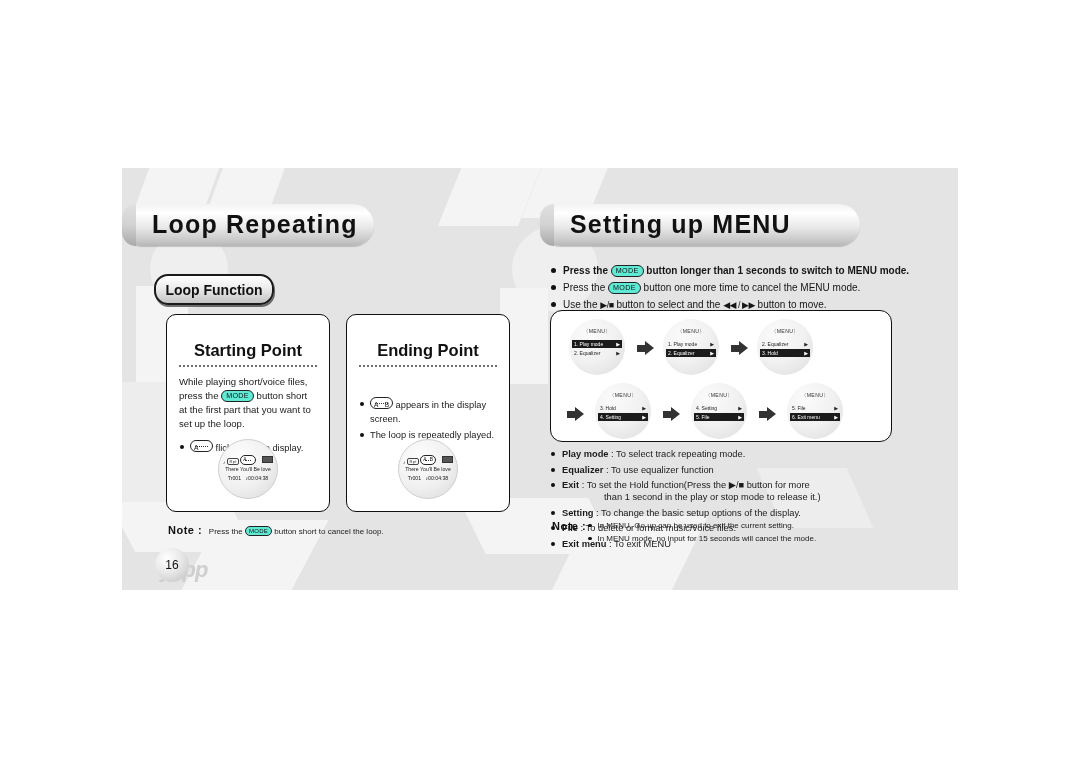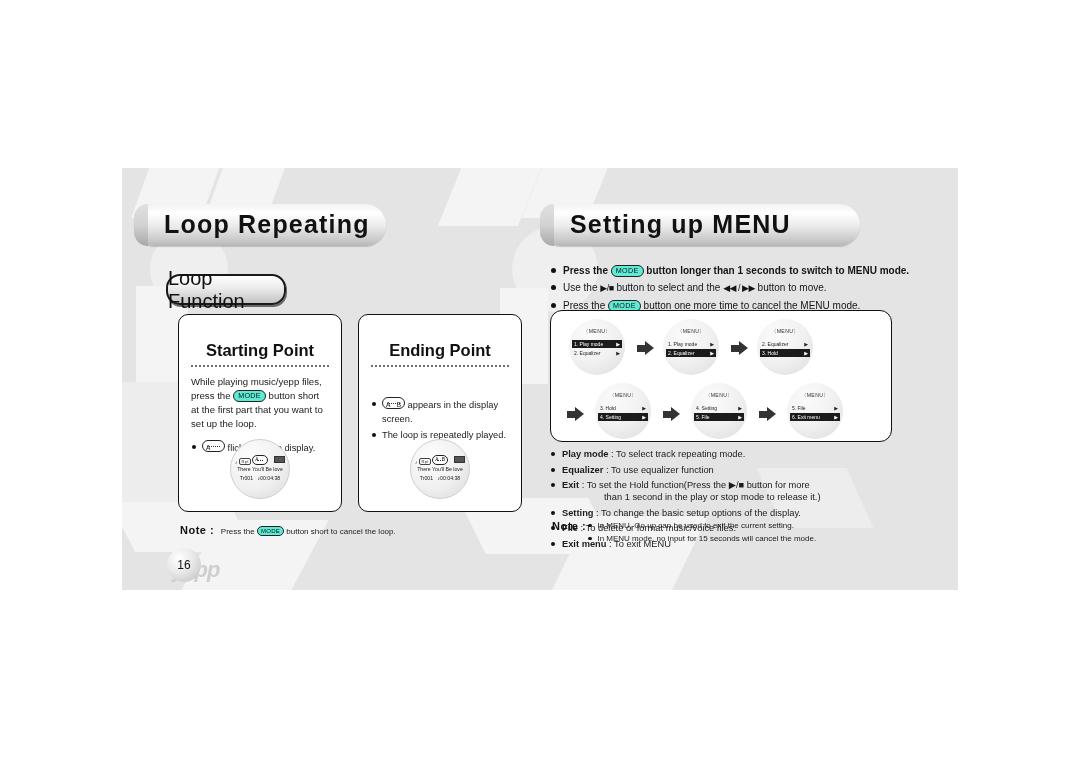--- a/index.html
+++ b/index.html
@@ -7,37 +7,37 @@
 
   
   #spread{position:absolute;left:122px;top:168px;width:836px;height:422px;background:#e4e4e4;overflow:hidden;}
 
   
   .wm{position:absolute;background:#f4f4f4;pointer-events:none;}
   .wm2{position:absolute;background:#ededed;pointer-events:none;}
   .wmc{position:absolute;border-radius:50%;background:#efefef;pointer-events:none;}
 
   .page{position:absolute;top:0;height:422px;}
-  #page-left{left:12px;width:418px;}
+  #page-left{left:0;width:418px;}
   #page-right{left:418px;width:418px;}
 
   
   .banner{position:absolute;height:42px;border-radius:21px;
      background:linear-gradient(to bottom,#f3f3f3 0%,#ffffff 22%,#e9e9e9 55%,#c9c9c9 86%,#b6b6b6 100%);
      box-shadow:0 1px 1px rgba(0,0,0,.18);}
   .banner .btxt{position:absolute;left:30px;top:6px;font-size:25px;font-weight:bold;letter-spacing:1.2px;color:#111;}
   .banner-cap{position:absolute;top:0;left:0;width:14px;height:42px;border-radius:21px 0 0 21px;
      background:linear-gradient(to bottom,#e0e0e0,#d2d2d2 50%,#a8a8a8);}
 
   
   #loop-func{position:absolute;left:32px;top:106px;width:116px;height:27px;border-radius:14px;
      background:linear-gradient(to bottom,#ffffff 0%,#ececec 45%,#c3c3c3 100%);
      border:2px solid #1a1a1a;box-shadow:1px 2px 0 rgba(0,0,0,.55);
      display:flex;align-items:center;justify-content:center;}
-  #loop-func span{font-size:20px;font-weight:normal;color:#111;}
+  #loop-func span{font-size:14px;font-weight:bold;color:#111;}
 
   
   .pbox{position:absolute;top:146px;width:162px;height:196px;background:#fff;border:1.6px solid #111;border-radius:10px;}
   #box-start{left:44px;}
   #box-end{left:224px;}
   .pbox h3{margin:0;padding:26px 0 5px;text-align:center;font-size:16.5px;font-weight:bold;color:#111;}
   .dots{margin:0 12px;border-top:2px dotted #6e6e6e;height:0;}
   .pbody{padding:8px 12px 0 12px;font-size:9.6px;line-height:14px;color:#1b1b1b;}
   .pbody p{margin:0 0 3px;}
   .blist{margin:9px 0 0;padding:0;list-style:none;font-size:9.3px;line-height:14px;color:#1b1b1b;}
@@ -141,21 +141,21 @@
 
     <div id="loop-func">
       <span>Loop Function</span>
     </div>
 
     <div class="pbox" id="box-start">
       <h3>Starting Point</h3>
       <div class="dots"></div>
       <div class="pbody">
         <p>
-          <span>While playing music/yepp files, press the</span>
+          <span>While playing short/voice files, press the</span>
           <span class="mode-key">MODE</span>
           <span>button short at the first part that you want to set up the loop.</span>
         </p>
         <ul class="blist">
           <li>
             <span class="ab"><i>A</i><u></u></span>
             <span>flickers in the display.</span>
           </li>
         </ul>
       </div>
@@ -219,30 +219,30 @@
       <div class="btxt">Setting up MENU</div>
     </div>
 
     <ul id="topbullets">
       <li class="b1">
         <span>Press the</span>
         <span class="mode-key">MODE</span>
         <span>button longer than 1 seconds to switch to MENU mode.</span>
       </li>
       <li>
+        <span>Press the</span>
+        <span class="mode-key">MODE</span>
+        <span>button one more time to cancel the MENU mode.</span>
+      </li>
+      <li>
         <span>Use the</span>
         <span class="glyph">▶/■</span>
         <span>button to select and the</span>
         <span class="glyph">◀◀ / ▶▶</span>
         <span>button to move.</span>
-      </li>
-      <li>
-        <span>Press the</span>
-        <span class="mode-key">MODE</span>
-        <span>button one more time to cancel the MENU mode.</span>
       </li>
     </ul>
 
     <div id="flow">
 
       <div class="node" style="left:18px;top:8px;">
         <div class="ttl">〈MENU〉</div>
         <div class="mrow r1 sel"><span>1. Play mode</span><span class="ar">▶</span></div>
         <div class="mrow r2"><span>2. Equalizer</span><span class="ar">▶</span></div>
       </div>

